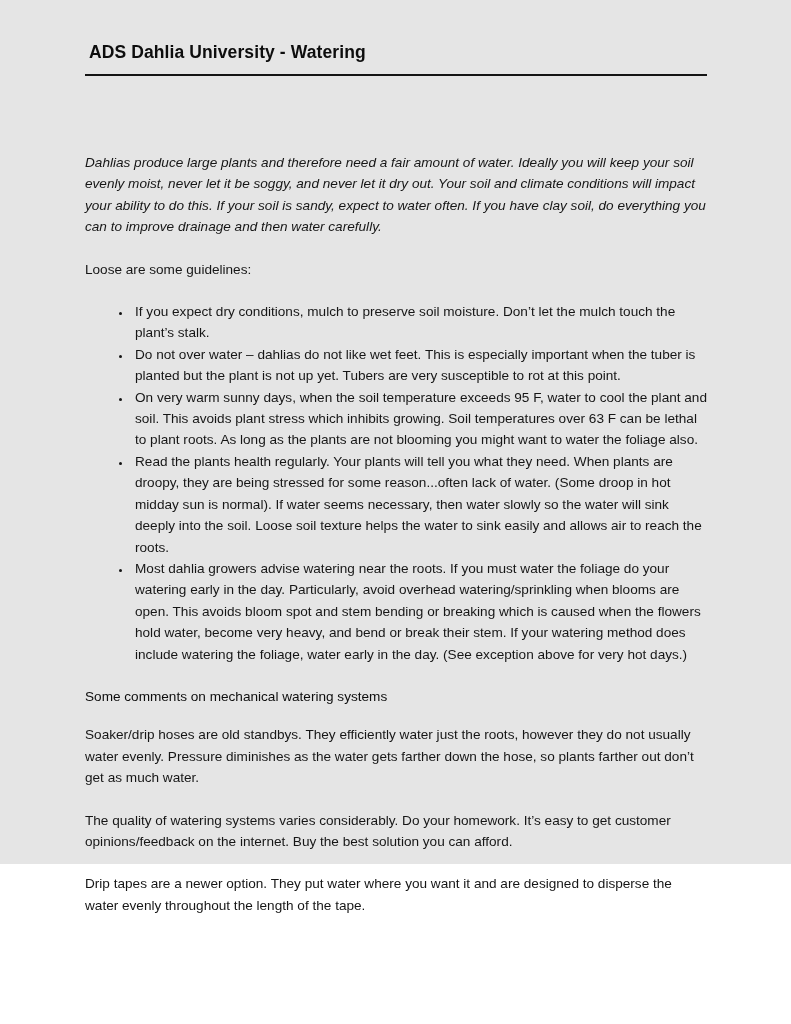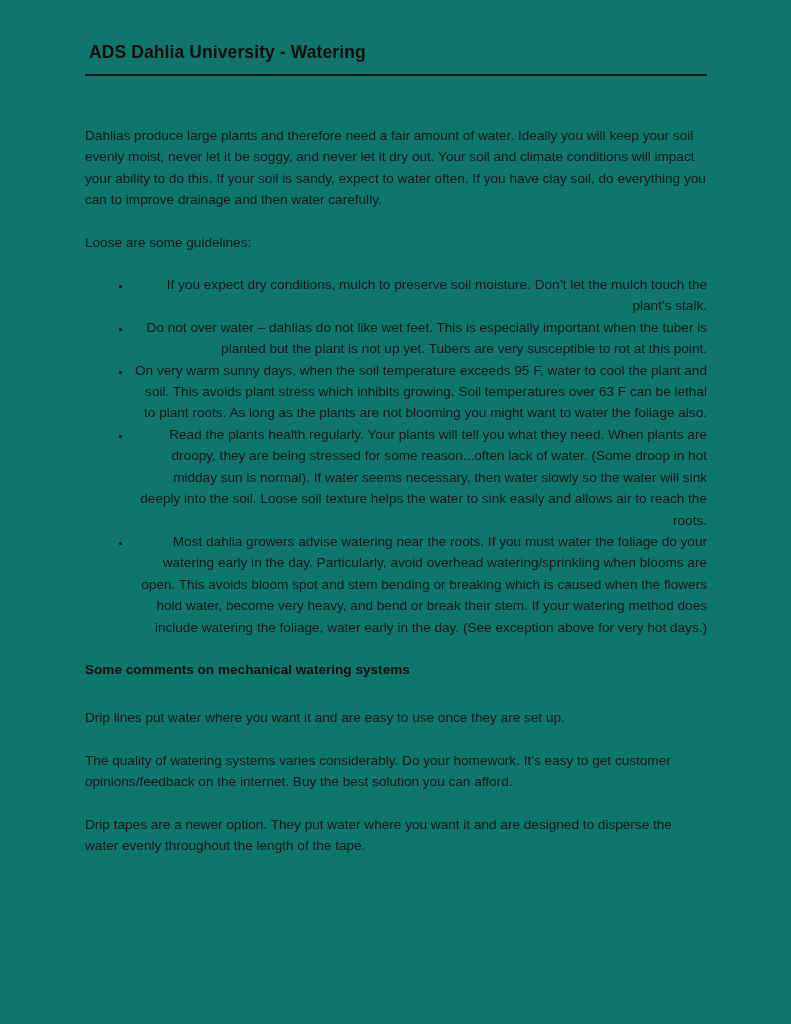--- a/index.html
+++ b/index.html
@@ -6,22 +6,22 @@
     margin: 0;
     padding: 0;
     background: #ffffff;
     width: 791px;
     height: 1024px;
     overflow: hidden;
   }
   .page {
     position: relative;
     width: 791px;
-    height: 1024px;
-    background: #0f766e;
+    height: 864px;
+    background: #e5e5e5;
     font-family: "Liberation Sans", sans-serif;
     color: #161616;
     box-sizing: border-box;
     padding: 42px 85px 0 85px;
   }
   h1.doc-title {
     font-size: 17.5px;
     font-weight: bold;
     margin: 0 0 0 4px;
     letter-spacing: 0.1px;
@@ -35,40 +35,40 @@
   }
   .body-text {
     font-size: 13.6px;
     line-height: 21.4px;
     width: 622px;
   }
   .body-text p {
     margin: 0 0 21px 0;
   }
   p.intro {
-    margin-top: 49px;
+    margin-top: 76px;
+    font-style: italic;
   }
   ul.guidelines {
     margin: 21px 0 21px 0;
     padding-left: 47px;
-    text-align: right;
   }
   ul.guidelines li {
     padding-left: 3px;
     margin: 0;
   }
   ul.guidelines li::marker {
     font-size: 11px;
     color: #141414;
   }
   h2.section-heading {
     font-size: 13.6px;
     line-height: 21.4px;
-    font-weight: bold;
-    margin: 21px 0 27px 0;
+    font-weight: normal;
+    margin: 21px 0 17px 0;
     color: #0d0d0d;
   }
 </style>
 </head>
 <body>
 
 <div class="page">
 
   <header>
     <h1 class="doc-title">ADS Dahlia University - Watering</h1>
@@ -85,22 +85,22 @@
       <li>If you expect dry conditions, mulch to preserve soil moisture.  Don’t let the mulch touch the plant’s stalk.</li>
       <li>Do not over water – dahlias do not like wet feet.  This is especially important when the tuber is planted but the plant is not up yet. Tubers are very susceptible to rot at this point.</li>
       <li>On very warm sunny days, when the soil temperature exceeds 95 F, water to cool the plant and soil.  This avoids plant stress which inhibits growing.  Soil temperatures over 63 F can be lethal to plant roots.  As long as the plants are not blooming you might want to water the foliage also.</li>
       <li>Read the plants health regularly.  Your plants will tell you what they need.  When plants are droopy, they are being stressed for some reason...often lack of water. (Some droop in hot midday sun is normal).  If water seems necessary, then water slowly so the water will sink deeply into the soil.  Loose soil texture helps the water to sink easily and allows air to reach the roots.</li>
       <li>Most dahlia growers advise watering near the roots. If you must water the foliage do your watering early in the day.  Particularly, avoid overhead watering/sprinkling when blooms are open.  This avoids bloom spot and stem bending or breaking which is caused when the flowers hold water, become very heavy, and bend or break their stem.  If your watering method does include watering the foliage, water early in the day. (See exception above for very hot days.)</li>
     </ul>
 
     <h2 class="section-heading">Some comments on mechanical watering systems</h2>
 
 
+    <p>Soaker/drip hoses are old standbys.  They efficiently water just the roots, however they do not usually water evenly.  Pressure diminishes as the water gets farther down the hose, so plants farther out don’t get as much water.</p>
 
-    <p>Drip lines put water where you want it and are easy to use once they are set up.</p>
 
     <p>The quality of watering systems varies considerably.  Do your homework.  It’s easy to get customer opinions/feedback on the internet.  Buy the best solution you can afford.</p>
 
     <p>Drip tapes are a newer option.  They put water where you want it and are designed to disperse the water evenly throughout the length of the tape.</p>
 
   </main>
 
 </div>
 
 </body></html>

